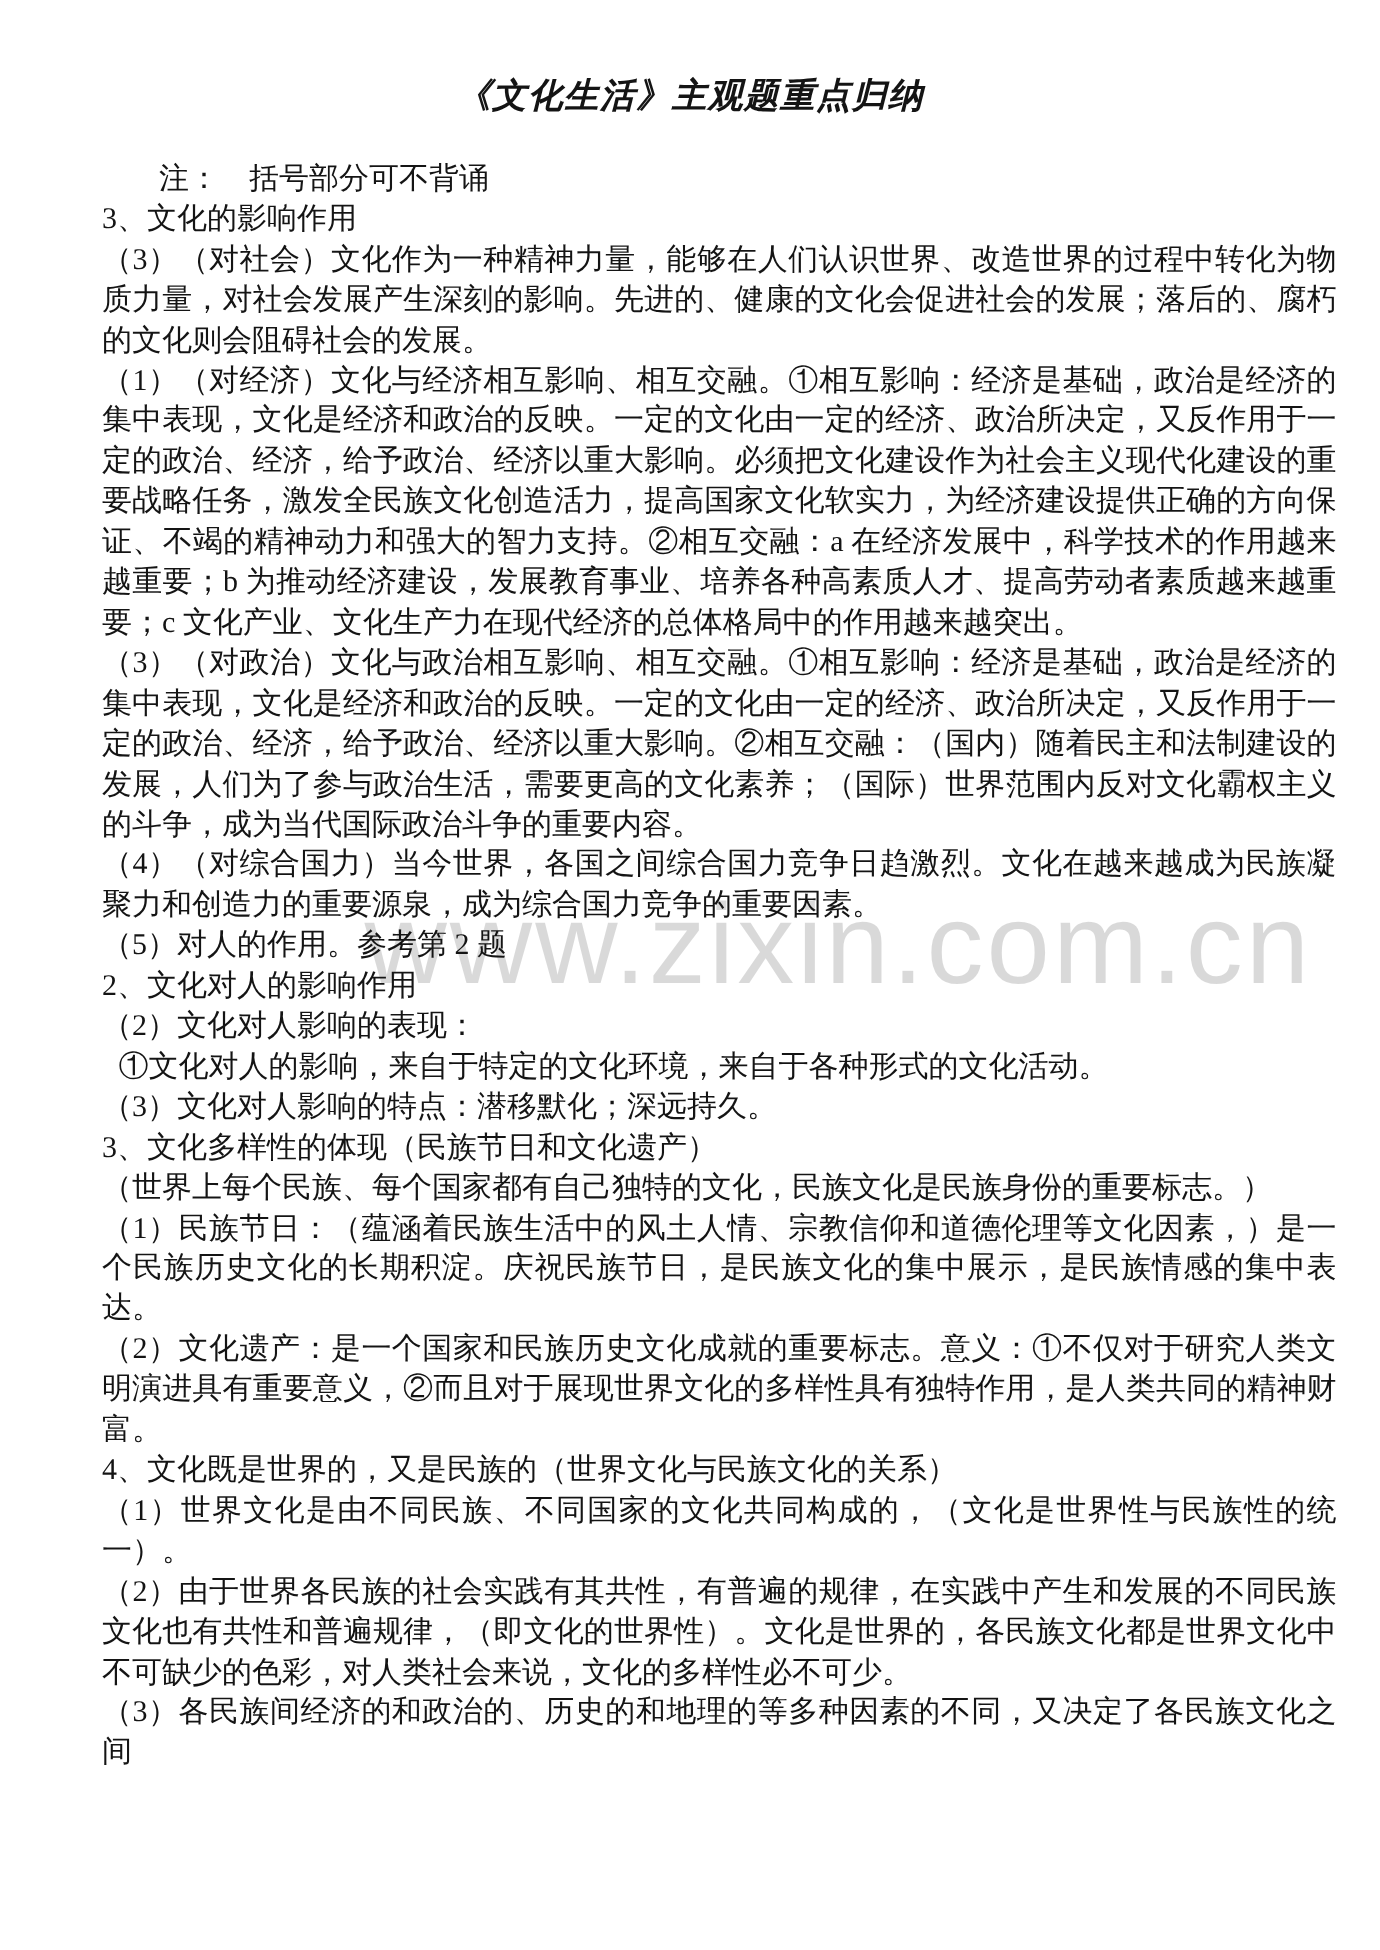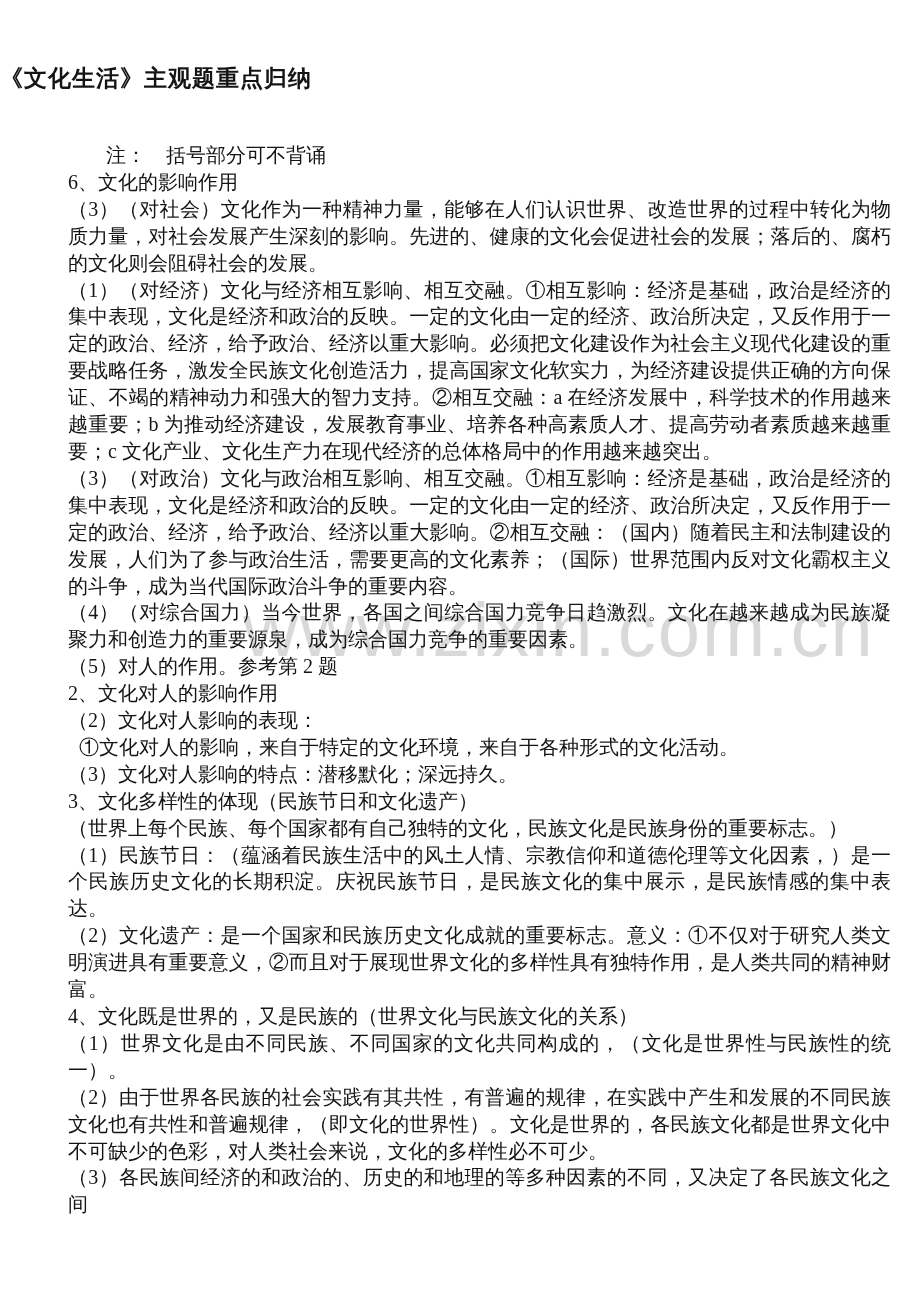--- a/index.html
+++ b/index.html
@@ -11,29 +11,30 @@
     position: relative;
     width: 920px;
     height: 1300px;
     background: #ffffff;
     overflow: hidden;
     font-family: "Liberation Serif", serif;
     color: #141414;
   }
   .doc-title {
     position: absolute;
-    top: 63px;
+    top: 48px;
     left: 0;
     width: 100%;
     margin: 0;
-    text-align: left;
+    text-align: center;
     font-size: 23px;
     font-weight: bold;
     letter-spacing: 1px;
     z-index: 1;
+    font-style: italic;
   }
   .watermark {
     position: absolute;
     top: 592px;
     left: 243px;
     font-family: "Liberation Sans", sans-serif;
     font-size: 76px;
     line-height: 1;
     color: rgba(0, 0, 0, 0.15);
     letter-spacing: 2px;
@@ -45,37 +46,37 @@
     position: absolute;
     top: 106px;
     left: 68px;
     width: 823px;
     font-size: 20px;
     line-height: 26.9px;
     text-align: justify;
     z-index: 1;
   }
   .content p { margin: 0; }
-  p.note { padding-left: 38px; margin-top: 36px; }
+  p.note { padding-left: 38px; }
   p.heading { }
   p.para { }
   p.sub { padding-left: 11px; }
 </style>
 </head>
 <body>
 
 <div class="page">
   <div class="watermark">www.zixin.com.cn</div>
 
   <h1 class="doc-title">《文化生活》主观题重点归纳</h1>
 
   <div class="content">
     <p class="note">注：　括号部分可不背诵</p>
     <div id="paragraphs">
-        <p class="heading">6、文化的影响作用</p>
+        <p class="heading">3、文化的影响作用</p>
         <p class="para">（3）（对社会）文化作为一种精神力量，能够在人们认识世界、改造世界的过程中转化为物质力量，对社会发展产生深刻的影响。先进的、健康的文化会促进社会的发展；落后的、腐朽的文化则会阻碍社会的发展。</p>
         <p class="para">（1）（对经济）文化与经济相互影响、相互交融。①相互影响：经济是基础，政治是经济的集中表现，文化是经济和政治的反映。一定的文化由一定的经济、政治所决定，又反作用于一定的政治、经济，给予政治、经济以重大影响。必须把文化建设作为社会主义现代化建设的重要战略任务，激发全民族文化创造活力，提高国家文化软实力，为经济建设提供正确的方向保证、不竭的精神动力和强大的智力支持。②相互交融：a 在经济发展中，科学技术的作用越来越重要；b 为推动经济建设，发展教育事业、培养各种高素质人才、提高劳动者素质越来越重要；c 文化产业、文化生产力在现代经济的总体格局中的作用越来越突出。</p>
         <p class="para">（3）（对政治）文化与政治相互影响、相互交融。①相互影响：经济是基础，政治是经济的集中表现，文化是经济和政治的反映。一定的文化由一定的经济、政治所决定，又反作用于一定的政治、经济，给予政治、经济以重大影响。②相互交融：（国内）随着民主和法制建设的发展，人们为了参与政治生活，需要更高的文化素养；（国际）世界范围内反对文化霸权主义的斗争，成为当代国际政治斗争的重要内容。</p>
         <p class="para">（4）（对综合国力）当今世界，各国之间综合国力竞争日趋激烈。文化在越来越成为民族凝聚力和创造力的重要源泉，成为综合国力竞争的重要因素。</p>
         <p class="para">（5）对人的作用。参考第 2 题</p>
         <p class="heading">2、文化对人的影响作用</p>
         <p class="para">（2）文化对人影响的表现：</p>
         <p class="sub">①文化对人的影响，来自于特定的文化环境，来自于各种形式的文化活动。</p>
         <p class="para">（3）文化对人影响的特点：潜移默化；深远持久。</p>
         <p class="heading">3、文化多样性的体现（民族节日和文化遗产）</p>

